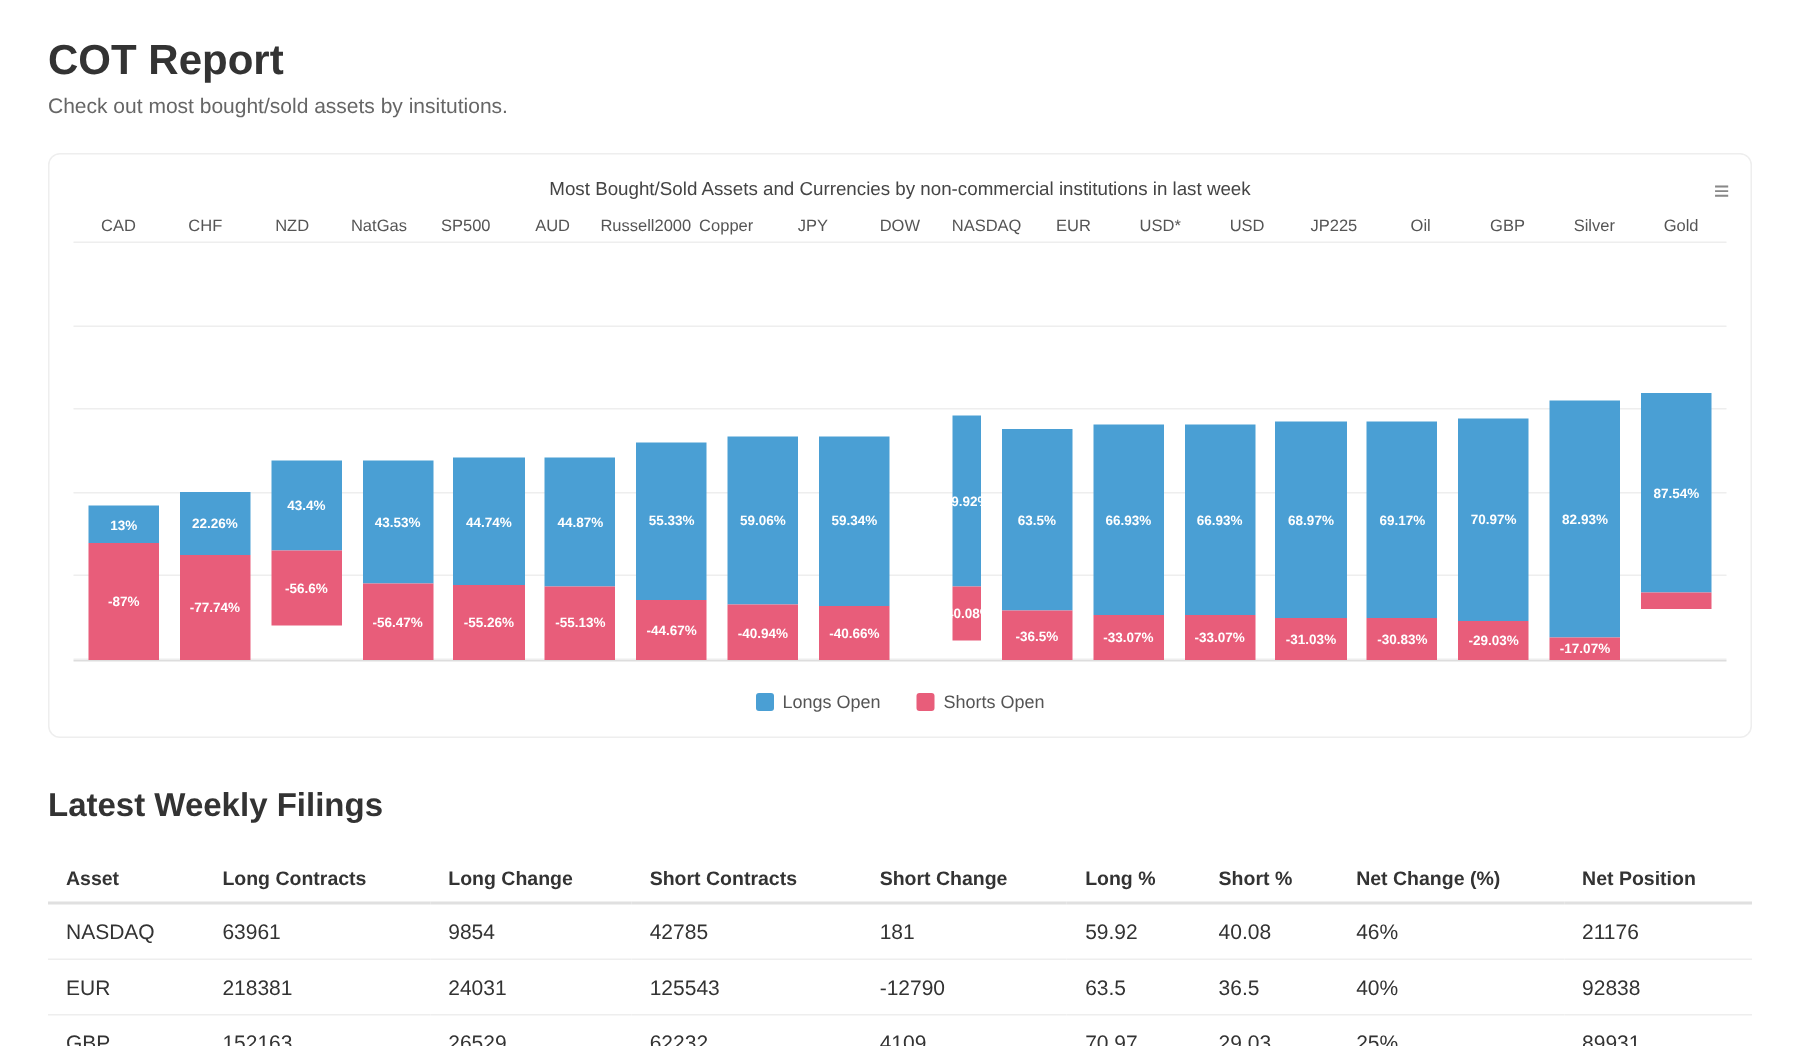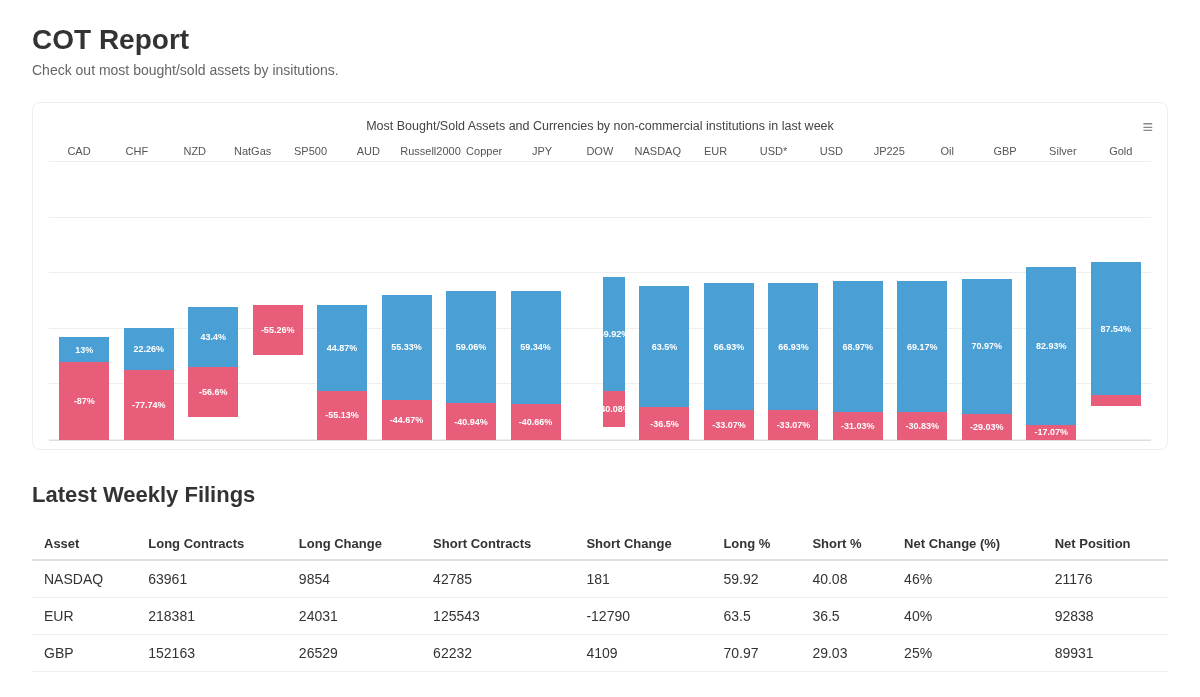--- a/index.html
+++ b/index.html
@@ -215,21 +215,28 @@
             <div class="bar-segment short" style="height: 69.655px; font-size: 9px;">-77.74%</div>
           </div>
         </div>
         <div class="bar-group">
           <div class="bar-stack" style="position: absolute; bottom: 0px; width: 80%; height: 133.347px;">
             <div class="bar-segment long" style="height: 60px; font-size: 9px;">43.4%</div>
             <div class="bar-segment short" style="height: 50.7136px; font-size: 9px;">-56.6%</div>
           </div>
         </div>
         <div class="bar-group">
+          <div class="bar-stack" style="position: absolute; bottom: 0px; width: 80%; height: 133.478px;">
+            <div class="bar-segment long" style="height: 82.8811px; font-size: 9px;">43.53%</div>
+            <div class="bar-segment short" style="height: 50.5971px; font-size: 9px;">-56.47%</div>
+          </div>
+        </div>
+        <div class="bar-group">
           <div class="bar-stack" style="position: absolute; bottom: 0px; width: 80%; height: 134.698px;">
+            <div class="bar-segment long" style="height: 85.185px; font-size: 9px;">44.74%</div>
             <div class="bar-segment short" style="height: 49.513px; font-size: 9px;">-55.26%</div>
           </div>
         </div>
         <div class="bar-group">
           <div class="bar-stack" style="position: absolute; bottom: 0px; width: 80%; height: 134.829px;">
             <div class="bar-segment long" style="height: 85.4325px; font-size: 9px;">44.87%</div>
             <div class="bar-segment short" style="height: 49.3965px; font-size: 9px;">-55.13%</div>
           </div>
         </div>
         <div class="bar-group">
@@ -300,20 +307,30 @@
         </div>
         <div class="bar-group">
           <div class="bar-stack" style="position: absolute; bottom: 0px; width: 80%; height: 177.84px;">
             <div class="bar-segment long" style="height: 133px; font-size: 9px;">87.54%</div>
             <div class="bar-segment short" style="height: 11.1642px; font-size: 9px;"></div>
           </div>
         </div>
       </div>
   </div>
 
+  <div class="legend">
+    <div class="legend-item">
+      <div class="legend-dot long"></div>
+      <span>Longs Open</span>
+    </div>
+    <div class="legend-item">
+      <div class="legend-dot short"></div>
+      <span>Shorts Open</span>
+    </div>
+  </div>
 </div>
 
 <div class="section-title">Latest Weekly Filings</div>
 
 <table>
   <thead id="table-head">
       <tr>
         <th>Asset</th>
         <th>Long Contracts</th>
         <th>Long Change</th>

